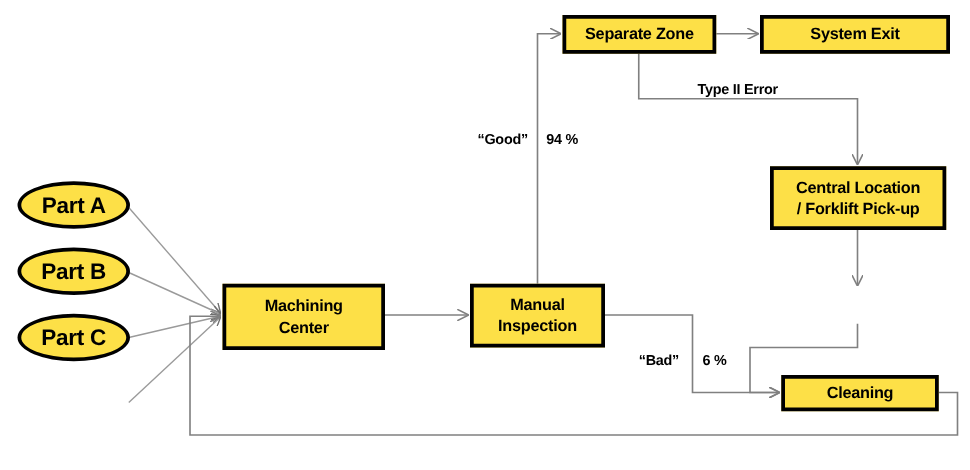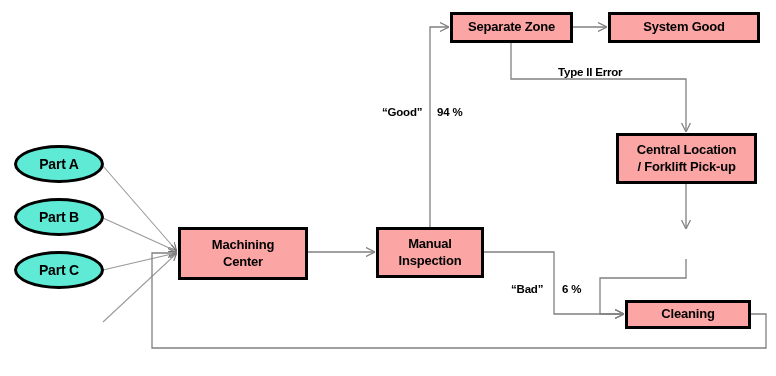--- a/index.html
+++ b/index.html
@@ -19,44 +19,44 @@
     position: absolute;
     left: 0;
     top: 0;
     width: 776px;
     height: 376px;
   }
   .node-box {
     position: absolute;
     box-sizing: border-box;
     border: 3px solid #000000;
-    background: #fca5a5;
+    background: #fde047;
     display: flex;
     align-items: center;
     justify-content: center;
     text-align: center;
     font-weight: bold;
     color: #000000;
     font-size: 13px;
     line-height: 1.25;
     letter-spacing: -0.2px;
   }
   .node-ellipse {
     position: absolute;
     box-sizing: border-box;
     border: 3px solid #000000;
     border-radius: 50%;
-    background: #5eead4;
+    background: #fde047;
     display: flex;
     align-items: center;
     justify-content: center;
     text-align: left;
     font-weight: bold;
     color: #000000;
-    font-size: 14px;
+    font-size: 18px;
     letter-spacing: -0.2px;
   }
   .edge-label {
     position: absolute;
     font-size: 11.5px;
     font-weight: bold;
     color: #000000;
     white-space: nowrap;
     letter-spacing: -0.2px;
   }
@@ -120,21 +120,21 @@
   <div class="node-box" style="left:376px; top:227px; width:108px; height:51px;">
     <span style="white-space:pre-line;">Manual
 Inspection</span>
   </div>
 
   <div class="node-box" style="left:450px; top:12px; width:123px; height:31px;">
     <span>Separate Zone</span>
   </div>
 
   <div class="node-box" style="left:608px; top:12px; width:152px; height:31px;">
-    <span>System Good</span>
+    <span>System Exit</span>
   </div>
 
   <div class="node-box" style="left:616px; top:133px; width:141px; height:51px;">
     <span style="white-space:pre-line;">Central Location
 / Forklift Pick-up</span>
   </div>
 
 
   <div class="node-box" style="left:625px; top:300px; width:126px; height:29px;">
     <span>Cleaning</span>

